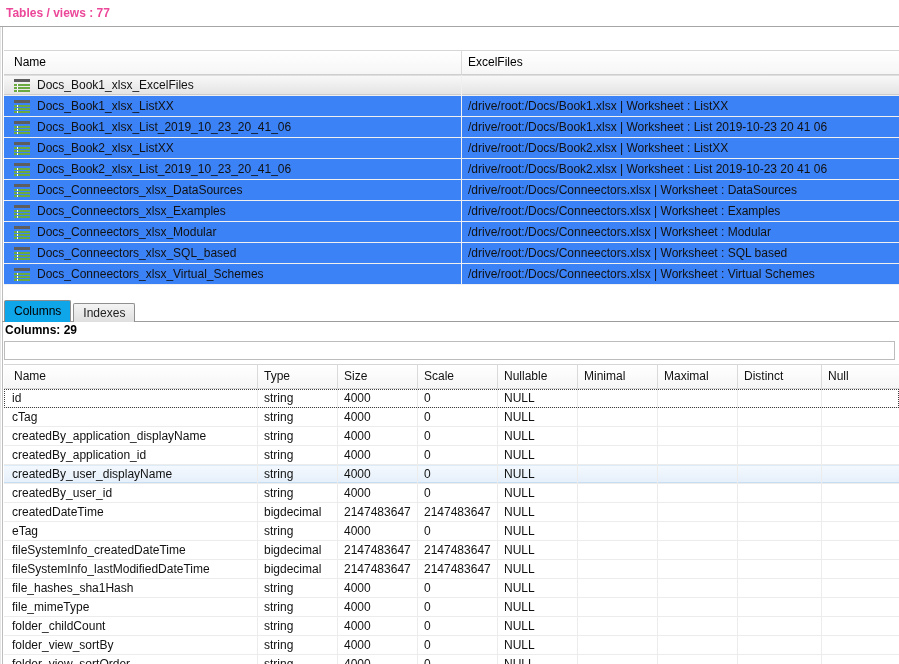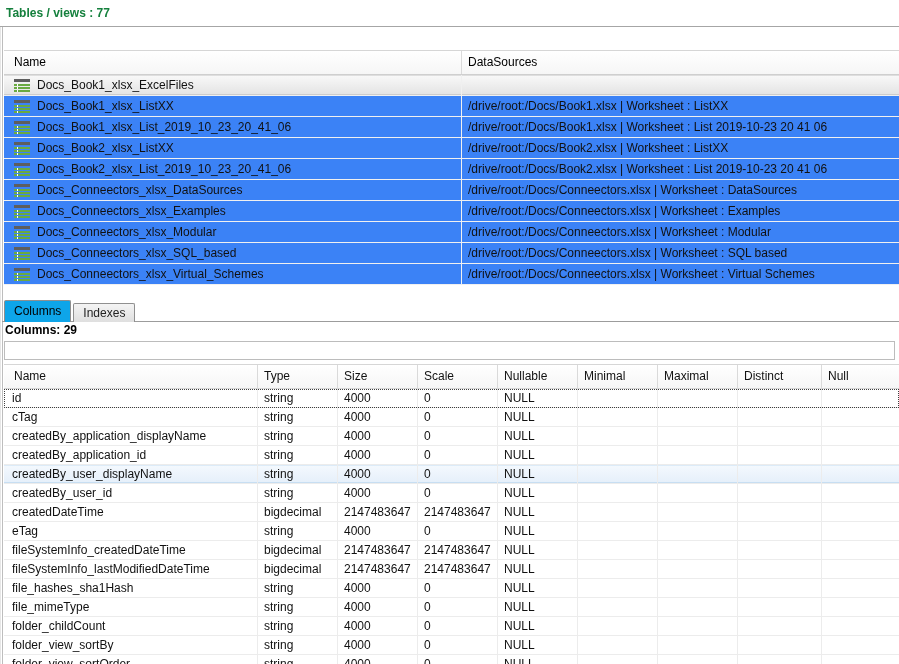--- a/index.html
+++ b/index.html
@@ -2,21 +2,21 @@
 <html style="--icon-green: #6aaa41; --icon-dark: #5e5e5e; --selected-row-top: #f9f9f9; --selected-row-bottom: #e3e3e3; --highlight-row-top: #f4f9fe; --highlight-row-bottom: #e5effa;"><head>
 <meta charset="utf-8">
 <style>
   html,body{margin:0;padding:0}
   body{
     width:899px;height:664px;position:relative;overflow:hidden;background:#fff;
     font-family:"Liberation Sans",sans-serif;font-size:12px;color:#111;
   }
   .abs{position:absolute}
 
-  #title{top:6px;left:6px;font-weight:bold;color:#15803d}
+  #title{top:6px;left:6px;font-weight:bold;color:#ec4899}
   #title-sep{top:26px;left:0;width:899px;height:1px;background:#a6a6a6}
   #left-edge{top:27px;left:0;width:1px;height:637px;background:#e6e6e6}
   #left-border{top:27px;left:2px;width:1px;height:637px;background:#bdbdbd}
 
   
   #tables-grid{top:50px;left:4px;width:895px;border-top:1px solid #d6d6d6}
   .t-header{display:flex;height:23px;background:linear-gradient(#ffffff,#f6f6f6);border-bottom:1px solid #cfcfcf}
   .t-header .hc{line-height:23px;color:#000;box-sizing:border-box}
   .hc-name{width:458px;padding-left:10px;border-right:1px solid #dadada}
   .hc-desc{flex:1;padding-left:6px}
@@ -57,21 +57,21 @@
 <body>
 
 <div class="abs" id="title">Tables / views : 77</div>
 <div class="abs" id="title-sep"></div>
 <div class="abs" id="left-edge"></div>
 <div class="abs" id="left-border"></div>
 
 <div class="abs" id="tables-grid">
   <div class="t-header">
     <div class="hc hc-name">Name</div>
-    <div class="hc hc-desc">DataSources</div>
+    <div class="hc hc-desc">ExcelFiles</div>
   </div>
   <div>
       <div class="t-row selected">
         <div class="c-name">
           <span class="tbl-icon">
             <span class="ti-bar"></span>
             <span class="ti-row" style="top:5px"></span>
             <span class="ti-row" style="top:8px"></span>
             <span class="ti-row" style="top:11px"></span>
           </span>

